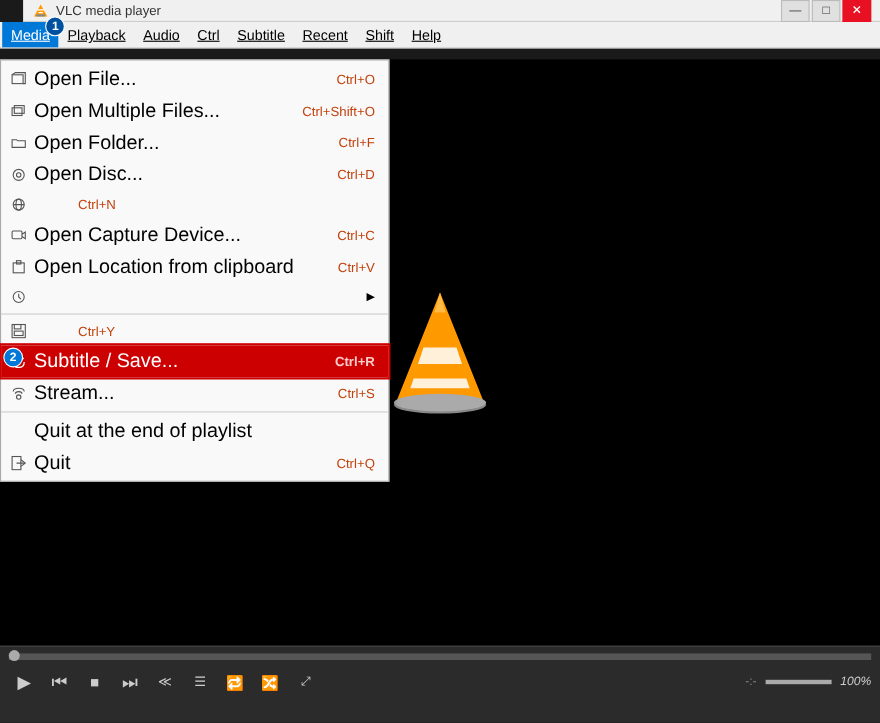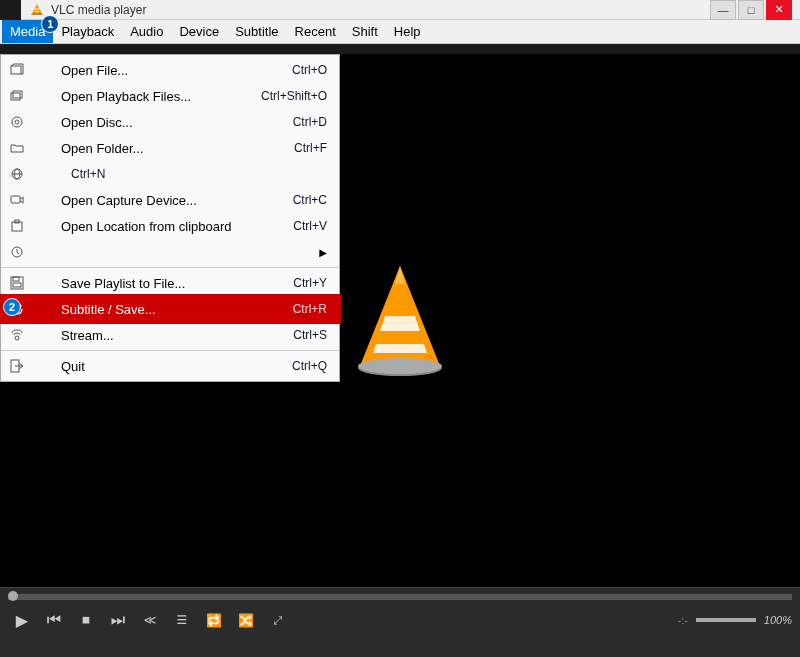--- a/index.html
+++ b/index.html
@@ -49,20 +49,21 @@
       position: relative;
     }
     .menu-item {
       padding: 2px 8px;
       font-size: 13px;
       cursor: pointer;
       color: #000;
       height: 100%;
       display: flex; align-items: center;
       position: relative;
+      text-decoration: underline;
     }
     .menu-item.active { background: #0078d7; color: white; }
     .menu-item.active .badge {
       background: #0050a0;
     }
 
     
     .badge {
       width: 18px; height: 18px;
       border-radius: 50%;
@@ -105,29 +106,28 @@
       outline: 2px solid #cc0000;
     }
     .dropdown-item .item-icon {
       position: absolute;
       left: 8px;
       width: 16px; height: 16px;
       display: flex; align-items: center; justify-content: center;
     }
     .dropdown-item .item-label {
       flex: 1;
-      font-size: 13px;
-      margin-left: 30px;
+      font-size: 18px;
     }
     .dropdown-item .item-shortcut {
-      color: #0f172a;
+      color: #c2410c;
       font-size: 12px;
       margin-left: 40px;
     }
-    .dropdown-item.highlighted .item-shortcut { color: #ffcccc; }
+    .dropdown-item.highlighted .item-shortcut { color: #ffcccc; font-weight: bold; }
     .dropdown-item .arrow {
       margin-left: auto;
       font-size: 10px;
     }
     .dropdown-separator {
       height: 1px;
       background: #ccc;
       margin: 2px 0;
     }
     .main-full {
@@ -252,21 +252,21 @@
     <span>Media</span>
     <div class="badge">1</div>
   </div>
   <div class="menu-item">
       <span>Playback</span>
     </div>
   <div class="menu-item">
       <span>Audio</span>
     </div>
   <div class="menu-item">
-      <span>Device</span>
+      <span>Ctrl</span>
     </div>
   <div class="menu-item">
       <span>Subtitle</span>
     </div>
   <div class="menu-item">
       <span>Recent</span>
     </div>
   <div class="menu-item">
       <span>Shift</span>
     </div>
@@ -288,43 +288,43 @@
     <span class="item-shortcut">Ctrl+O</span>
   </div>
 
   <div class="dropdown-item">
     <span class="item-icon">
       <svg width="14" height="14" viewBox="0 0 14 14">
           <rect x="1" y="4" width="9" height="7" fill="none" stroke="#555" stroke-width="1"></rect>
           <rect x="3" y="2" width="9" height="7" fill="none" stroke="#555" stroke-width="1"></rect>
         </svg>
     </span>
-    <span class="item-label">Open Playback Files...</span>
+    <span class="item-label">Open Multiple Files...</span>
     <span class="item-shortcut">Ctrl+Shift+O</span>
+  </div>
+
+  <div class="dropdown-item">
+    <span class="item-icon">
+      <svg width="14" height="14" viewBox="0 0 14 14">
+          <path d="M1,4 L1,11 L13,11 L13,5 L6,5 L5,4 Z" fill="none" stroke="#555" stroke-width="1"></path>
+        </svg>
+    </span>
+    <span class="item-label">Open Folder...</span>
+    <span class="item-shortcut">Ctrl+F</span>
   </div>
 
   <div class="dropdown-item">
     <span class="item-icon">
       <svg width="14" height="14" viewBox="0 0 14 14">
           <circle cx="7" cy="7" r="5" fill="none" stroke="#555" stroke-width="1"></circle>
           <circle cx="7" cy="7" r="2" fill="none" stroke="#555" stroke-width="1"></circle>
         </svg>
     </span>
     <span class="item-label">Open Disc...</span>
     <span class="item-shortcut">Ctrl+D</span>
-  </div>
-
-  <div class="dropdown-item">
-    <span class="item-icon">
-      <svg width="14" height="14" viewBox="0 0 14 14">
-          <path d="M1,4 L1,11 L13,11 L13,5 L6,5 L5,4 Z" fill="none" stroke="#555" stroke-width="1"></path>
-        </svg>
-    </span>
-    <span class="item-label">Open Folder...</span>
-    <span class="item-shortcut">Ctrl+F</span>
   </div>
 
   <div class="dropdown-item">
     <span class="item-icon">
       <svg width="14" height="14" viewBox="0 0 14 14">
           <circle cx="7" cy="7" r="5" fill="none" stroke="#555" stroke-width="1"></circle>
           <ellipse cx="7" cy="7" rx="2.5" ry="5" fill="none" stroke="#555" stroke-width="1"></ellipse>
           <line x1="2" y1="7" x2="12" y2="7" stroke="#555" stroke-width="1"></line>
         </svg>
     </span>
@@ -366,21 +366,20 @@
   <div class="dropdown-separator"></div>
 
   <div class="dropdown-item">
     <span class="item-icon">
       <svg width="14" height="14" viewBox="0 0 14 14">
           <rect x="1" y="1" width="12" height="12" fill="none" stroke="#555" stroke-width="1"></rect>
           <rect x="3" y="1" width="6" height="4" fill="none" stroke="#555" stroke-width="1"></rect>
           <rect x="3" y="7" width="8" height="4" fill="none" stroke="#555" stroke-width="1"></rect>
         </svg>
     </span>
-    <span class="item-label">Save Playlist to File...</span>
     <span class="item-shortcut">Ctrl+Y</span>
   </div>
 
   <div class="dropdown-item highlighted" style="position:relative;">
     <div class="badge2">2</div>
     <span class="item-icon">
       <svg width="14" height="14" viewBox="0 0 14 14">
           <path d="M2,7 Q2,2 7,2 Q10,2 11,4" fill="none" stroke="white" stroke-width="1.2"></path>
           <polyline points="9,2 11,4 9,6" fill="none" stroke="white" stroke-width="1.2"></polyline>
           <path d="M12,7 Q12,12 7,12 Q4,12 3,10" fill="none" stroke="white" stroke-width="1.2"></path>
@@ -398,20 +397,24 @@
           <path d="M4,7 Q4,5 7,5 Q10,5 10,7" fill="none" stroke="#555" stroke-width="1"></path>
           <path d="M2,5 Q2,2 7,2 Q12,2 12,5" fill="none" stroke="#555" stroke-width="1"></path>
         </svg>
     </span>
     <span class="item-label">Stream...</span>
     <span class="item-shortcut">Ctrl+S</span>
   </div>
 
   <div class="dropdown-separator"></div>
 
+  <div class="dropdown-item">
+    <span class="item-icon"></span>
+    <span class="item-label">Quit at the end of playlist</span>
+  </div>
 
   <div class="dropdown-item">
     <span class="item-icon">
       <svg width="14" height="14" viewBox="0 0 14 14">
           <rect x="1" y="1" width="8" height="12" fill="none" stroke="#555" stroke-width="1"></rect>
           <line x1="9" y1="4" x2="13" y2="7" stroke="#555" stroke-width="1"></line>
           <line x1="9" y1="10" x2="13" y2="7" stroke="#555" stroke-width="1"></line>
           <line x1="5" y1="7" x2="13" y2="7" stroke="#555" stroke-width="1"></line>
         </svg>
     </span>

